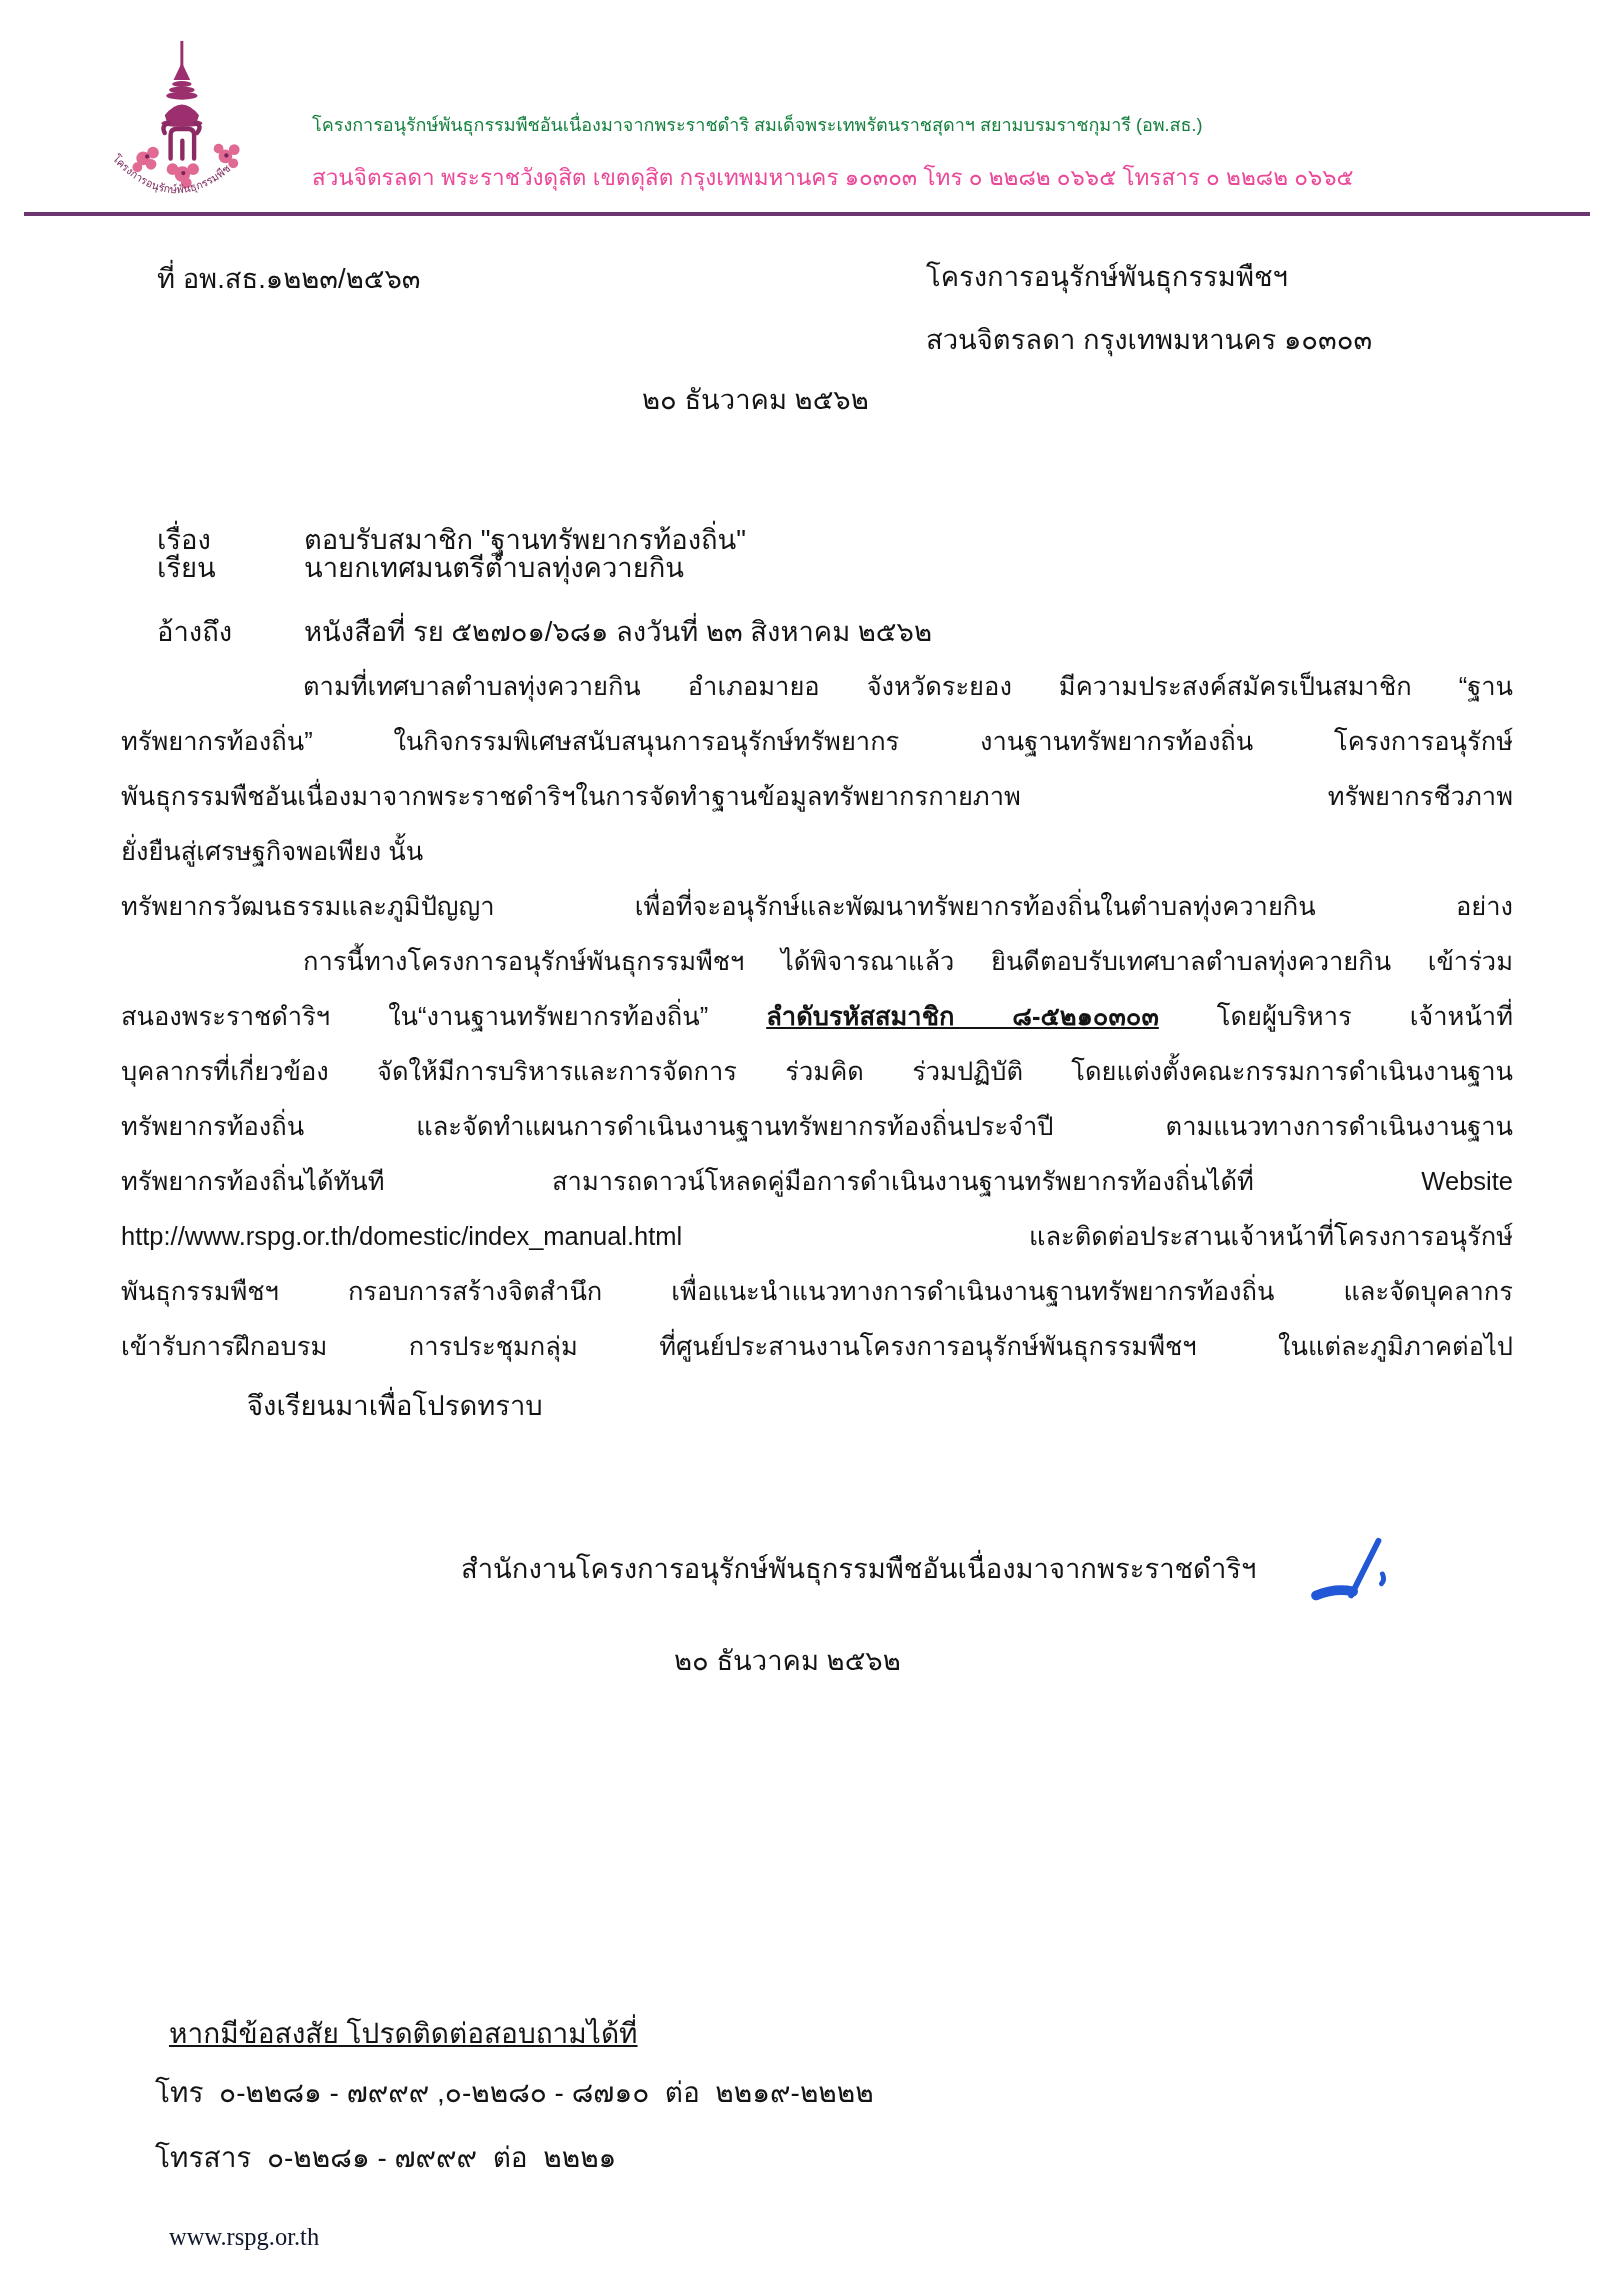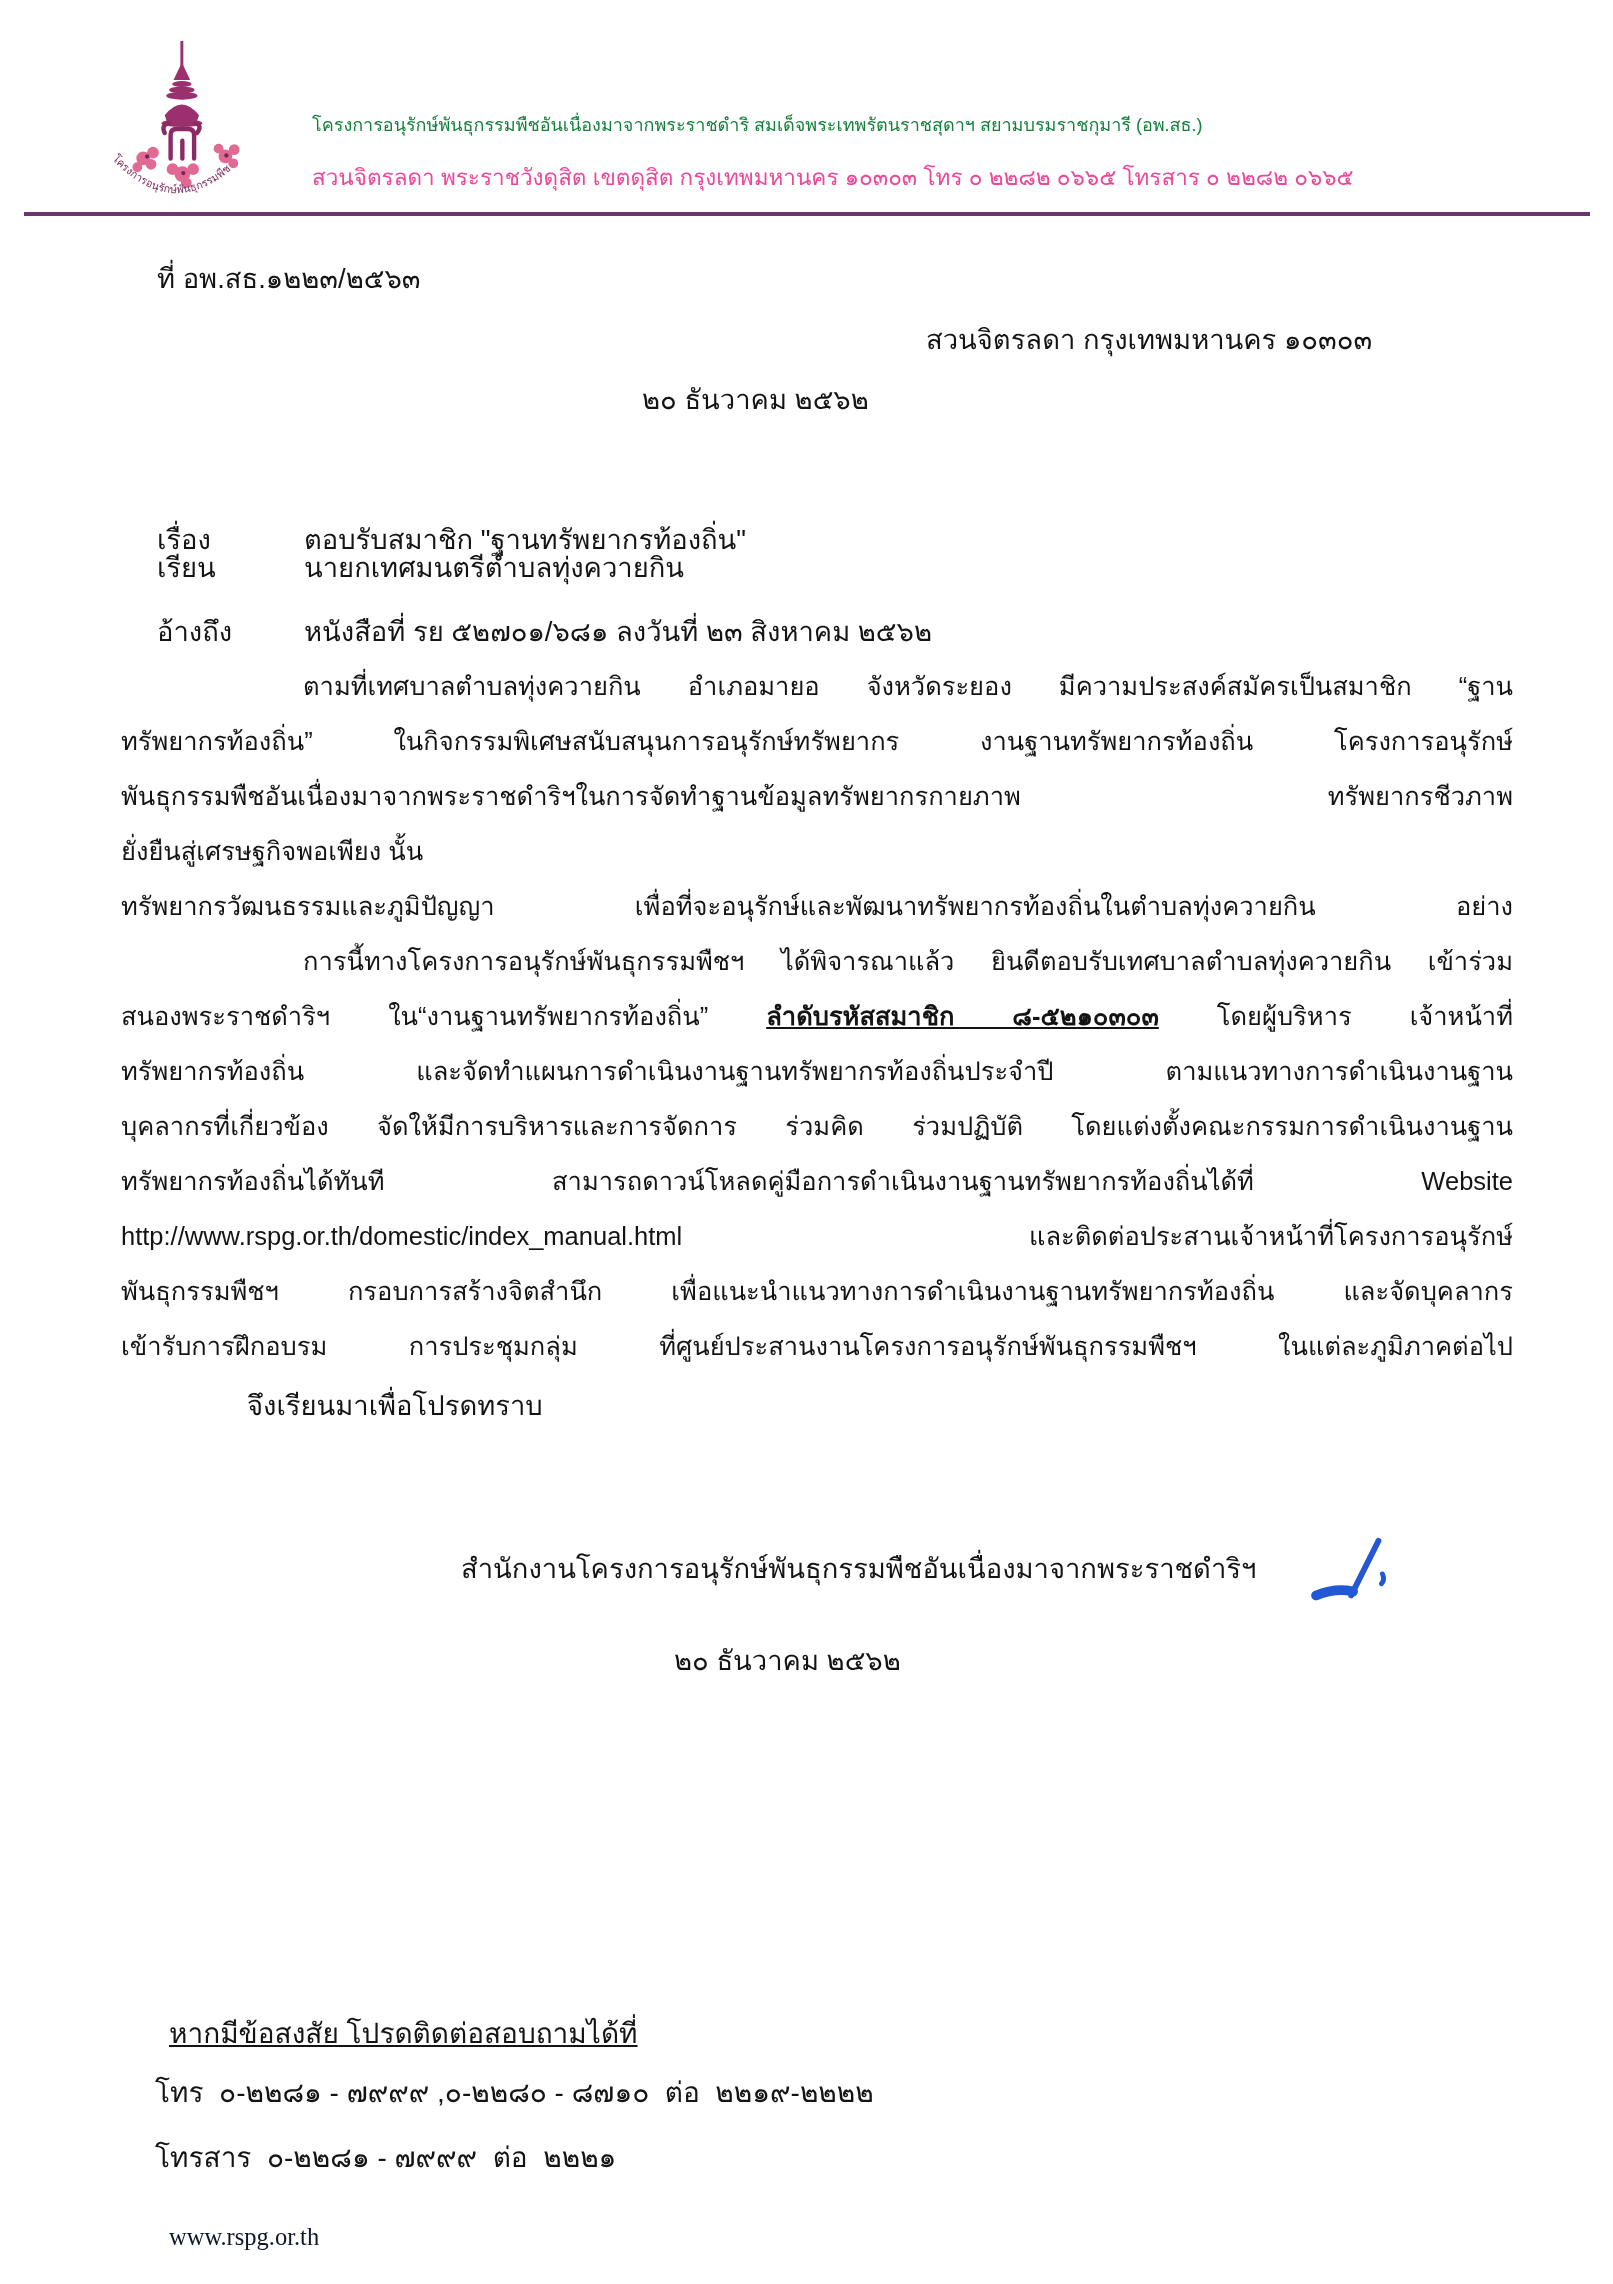--- a/index.html
+++ b/index.html
@@ -102,41 +102,42 @@
     <text font-size="11" fill="#7c2a5e">
       <textPath href="#arc" startOffset="6">โครงการอนุรักษ์พันธุกรรมพืช</textPath>
     </text>
   </svg>
 
   <div class="org1">โครงการอนุรักษ์พันธุกรรมพืชอันเนื่องมาจากพระราชดำริ สมเด็จพระเทพรัตนราชสุดาฯ สยามบรมราชกุมารี (อพ.สธ.)</div>
   <div class="org2">สวนจิตรลดา พระราชวังดุสิต เขตดุสิต กรุงเทพมหานคร ๑๐๓๐๓  โทร ๐ ๒๒๘๒ ๐๖๖๕ โทรสาร ๐ ๒๒๘๒ ๐๖๖๕</div>
   <div class="rule"></div>
 
   <div class="doc-no">ที่ อพ.สธ.๑๒๒๓/๒๕๖๓</div>
+  <div class="sender1">โครงการอนุรักษ์พันธุกรรมพืชฯ</div>
   <div class="sender2">สวนจิตรลดา กรุงเทพมหานคร ๑๐๓๐๓</div>
   <div class="letter-date">๒๐ ธันวาคม ๒๕๖๒</div>
 
   <div class="meta-label row-subject">เรื่อง</div>
   <div class="meta-value row-subject">ตอบรับสมาชิก "ฐานทรัพยากรท้องถิ่น"</div>
   <div class="meta-label row-to">เรียน</div>
   <div class="meta-value row-to">นายกเทศมนตรีตำบลทุ่งควายกิน</div>
   <div class="meta-label row-ref">อ้างถึง</div>
   <div class="meta-value row-ref">หนังสือที่ รย ๕๒๗๐๑/๖๘๑ ลงวันที่ ๒๓ สิงหาคม ๒๕๖๒</div>
 
   <div class="body-block">
     <div class="bline indent">ตามที่เทศบาลตำบลทุ่งควายกิน อำเภอมายอ จังหวัดระยอง มีความประสงค์สมัครเป็นสมาชิก “ฐาน</div>
     <div class="bline">ทรัพยากรท้องถิ่น” ในกิจกรรมพิเศษสนับสนุนการอนุรักษ์ทรัพยากร งานฐานทรัพยากรท้องถิ่น โครงการอนุรักษ์</div>
     <div class="bline">พันธุกรรมพืชอันเนื่องมาจากพระราชดำริฯในการจัดทำฐานข้อมูลทรัพยากรกายภาพ ทรัพยากรชีวภาพ</div>
     <div class="bline endline">ยั่งยืนสู่เศรษฐกิจพอเพียง นั้น</div>
     <div class="bline">ทรัพยากรวัฒนธรรมและภูมิปัญญา เพื่อที่จะอนุรักษ์และพัฒนาทรัพยากรท้องถิ่นในตำบลทุ่งควายกิน อย่าง</div>
 
     <div class="bline indent">การนี้ทางโครงการอนุรักษ์พันธุกรรมพืชฯ ได้พิจารณาแล้ว ยินดีตอบรับเทศบาลตำบลทุ่งควายกิน เข้าร่วม</div>
     <div class="bline"><span>สนองพระราชดำริฯ ใน“งานฐานทรัพยากรท้องถิ่น” </span><span class="member-code">ลำดับรหัสสมาชิก ๘-๕๒๑๐๓๐๓</span><span> โดยผู้บริหาร เจ้าหน้าที่</span></div>
+    <div class="bline">บุคลากรที่เกี่ยวข้อง จัดให้มีการบริหารและการจัดการ ร่วมคิด ร่วมปฏิบัติ โดยแต่งตั้งคณะกรรมการดำเนินงานฐาน</div>
     <div class="bline">ทรัพยากรท้องถิ่น และจัดทำแผนการดำเนินงานฐานทรัพยากรท้องถิ่นประจำปี ตามแนวทางการดำเนินงานฐาน</div>
-    <div class="bline">บุคลากรที่เกี่ยวข้อง จัดให้มีการบริหารและการจัดการ ร่วมคิด ร่วมปฏิบัติ โดยแต่งตั้งคณะกรรมการดำเนินงานฐาน</div>
     <div class="bline">ทรัพยากรท้องถิ่นได้ทันที สามารถดาวน์โหลดคู่มือการดำเนินงานฐานทรัพยากรท้องถิ่นได้ที่ Website</div>
     <div class="bline">http://www.rspg.or.th/domestic/index_manual.html และติดต่อประสานเจ้าหน้าที่โครงการอนุรักษ์</div>
     <div class="bline">พันธุกรรมพืชฯ กรอบการสร้างจิตสำนึก เพื่อแนะนำแนวทางการดำเนินงานฐานทรัพยากรท้องถิ่น และจัดบุคลากร</div>
     <div class="bline">เข้ารับการฝึกอบรม การประชุมกลุ่ม ที่ศูนย์ประสานงานโครงการอนุรักษ์พันธุกรรมพืชฯ ในแต่ละภูมิภาคต่อไป</div>
   </div>
 
   <div class="closing">จึงเรียนมาเพื่อโปรดทราบ</div>
 
   <div class="sig-office">สำนักงานโครงการอนุรักษ์พันธุกรรมพืชอันเนื่องมาจากพระราชดำริฯ</div>
   <svg class="sig-mark" viewBox="0 0 100 84" aria-hidden="true">

